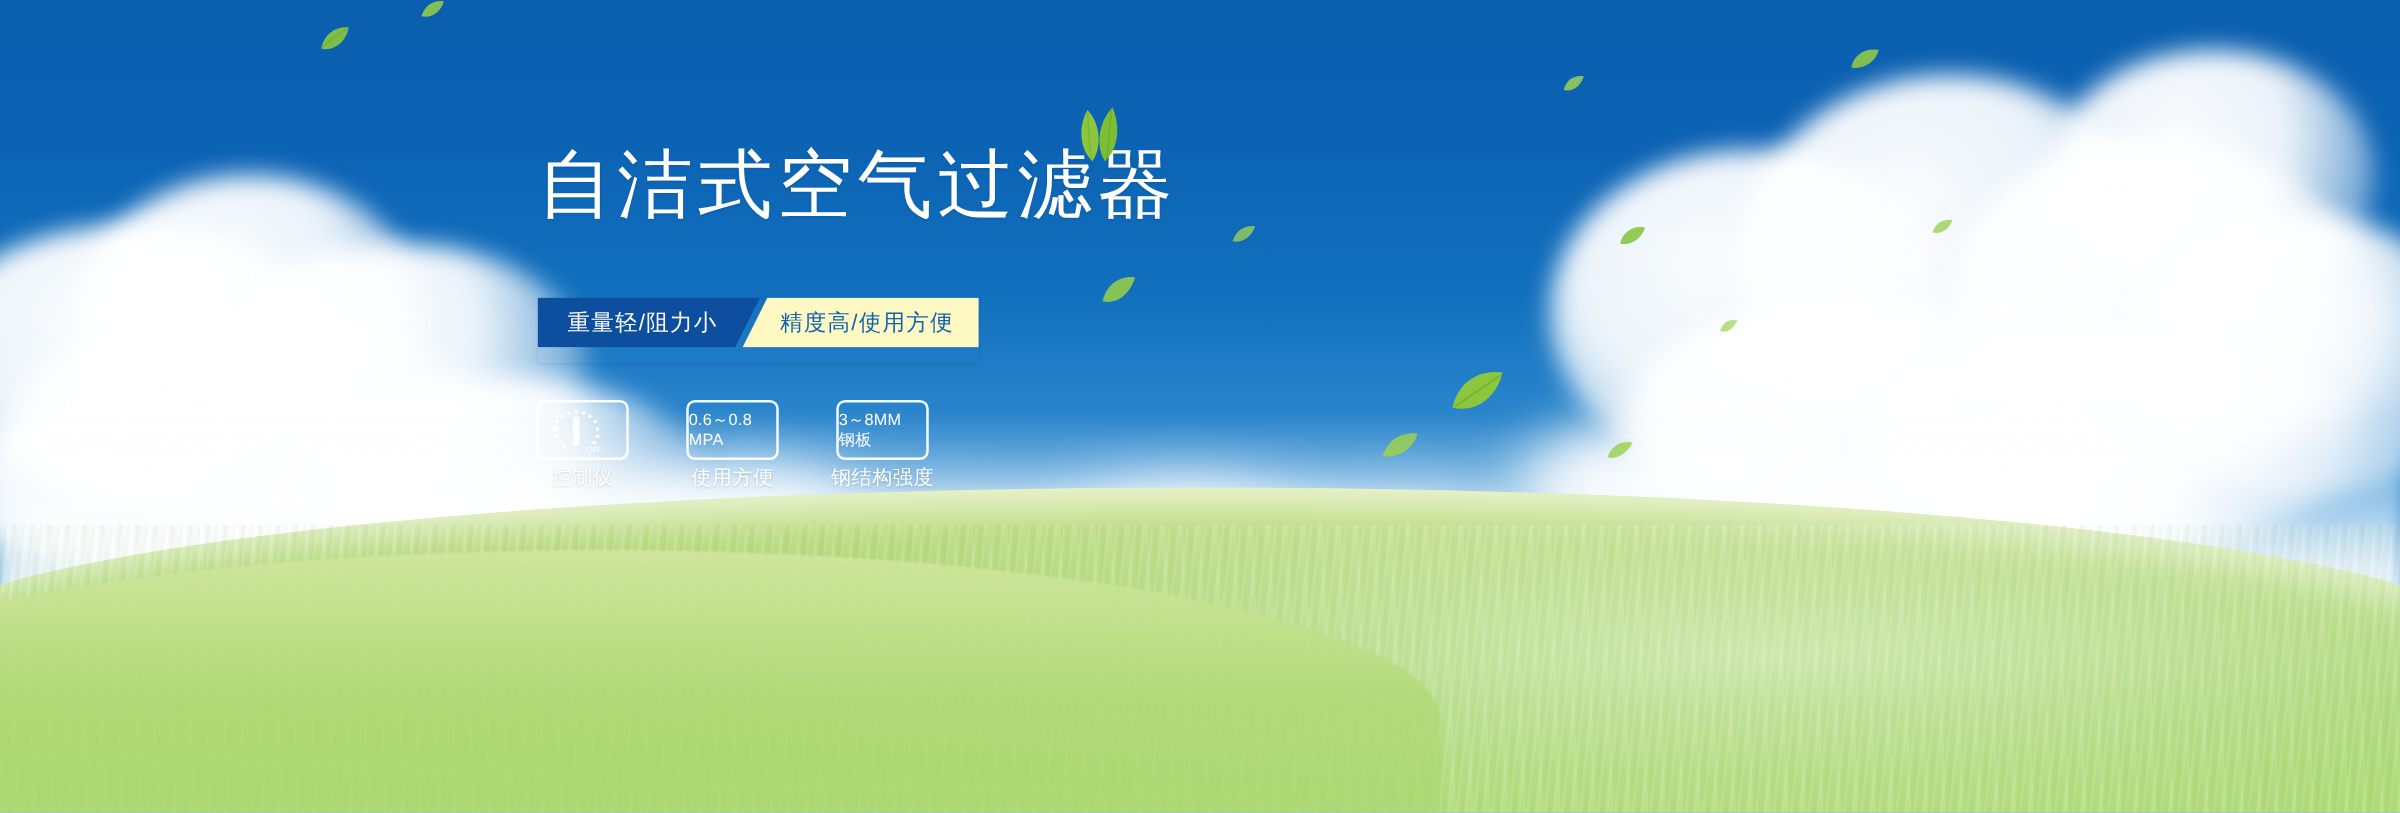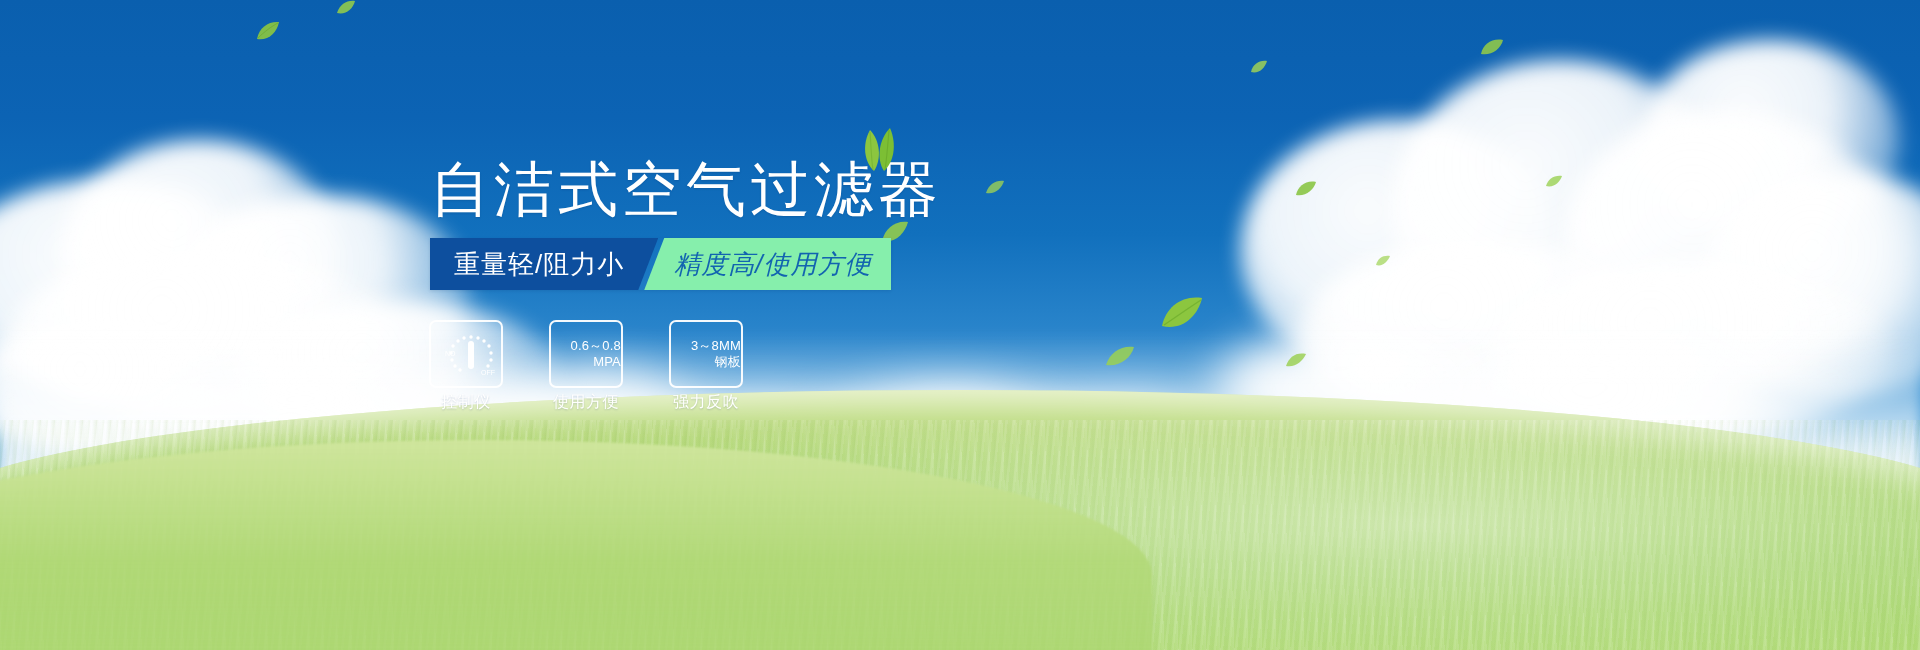--- a/index.html
+++ b/index.html
@@ -172,21 +172,20 @@
     left: 0; top: 0;
     width: 1920px;
     height: 650px;
     z-index: 20;
   }
 
   .title-wrap {
     position: absolute;
     left: 430px;
     top: 118px;
-    margin-top: 42px;
   }
   .title {
     margin: 0;
     font-size: 60px;
     line-height: 1;
     letter-spacing: 4px;
     color: #ffffff;
     font-weight: 400;
     white-space: nowrap;
     text-shadow: 0 1px 2px rgba(0,40,90,0.18);
@@ -204,63 +203,62 @@
     left: 430px;
     top: 238px;
     display: flex;
     height: 52px;
     box-shadow: 0 1px 3px rgba(0,30,70,0.12);
   }
   .tag {
     display: flex;
     align-items: center;
     justify-content: center;
-    font-size: 26px;
+    font-size: 18px;
     letter-spacing: 1px;
     white-space: nowrap;
-    height: 52px;
+    height: 40px;
     box-sizing: border-box;
   }
   .tag-dark {
     background: #0d4f9e;
     color: #ffffff;
     padding: 0 22px 0 24px;
     clip-path: polygon(0 0, 100% 0, calc(100% - 20px) 100%, 0 100%);
     padding-right: 34px;
   }
   .tag-light {
-    background: #86efac;
+    background: #fef9c3;
     color: #1264b0;
     padding: 0 20px 0 30px;
     margin-left: -14px;
     clip-path: polygon(20px 0, 100% 0, 100% 100%, 0 100%);
-    font-style: italic;
   }
 
   .features {
     position: absolute;
     left: 424px;
     top: 320px;
     display: flex;
     gap: 36px;
   }
   .feature {
     width: 84px;
     display: flex;
     flex-direction: column;
     align-items: center;
   }
   .feature-box {
     width: 74px;
-    height: 68px;
+    height: 48px;
     border: 2px solid rgba(255,255,255,0.95);
     border-radius: 7px;
     display: flex;
     flex-direction: column;
-    align-items: flex-end;
+    align-items: flex-start;
     justify-content: center;
     color: #ffffff;
     box-sizing: border-box;
     position: relative;
   }
   .feature-text {
     font-size: 13px;
     line-height: 16px;
     text-align: center;
     letter-spacing: 0.2px;
@@ -419,19 +417,19 @@
         </div>
         <div class="feature-caption">使用方便</div>
       </div>
 
 
       <div class="feature">
         <div class="feature-box">
           <div class="feature-text">3～8MM</div>
           <div class="feature-text">钢板</div>
         </div>
-        <div class="feature-caption">强力反吹</div>
+        <div class="feature-caption">钢结构强度</div>
       </div>
 
 
     </div>
   </div>
 </div>
 
 </body></html>

